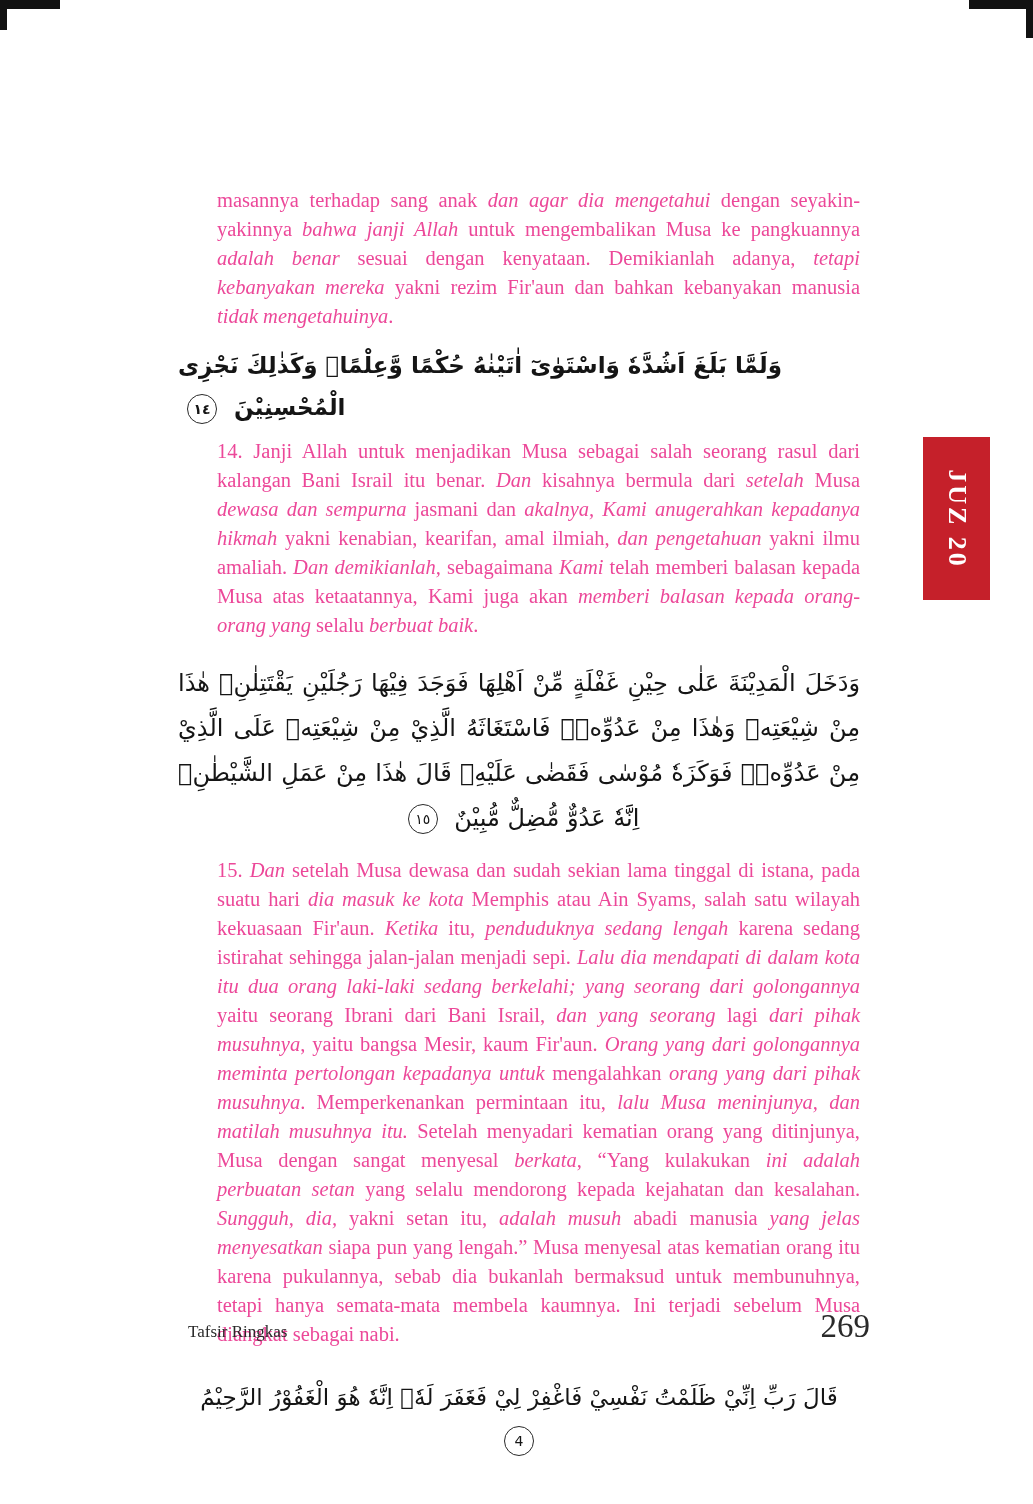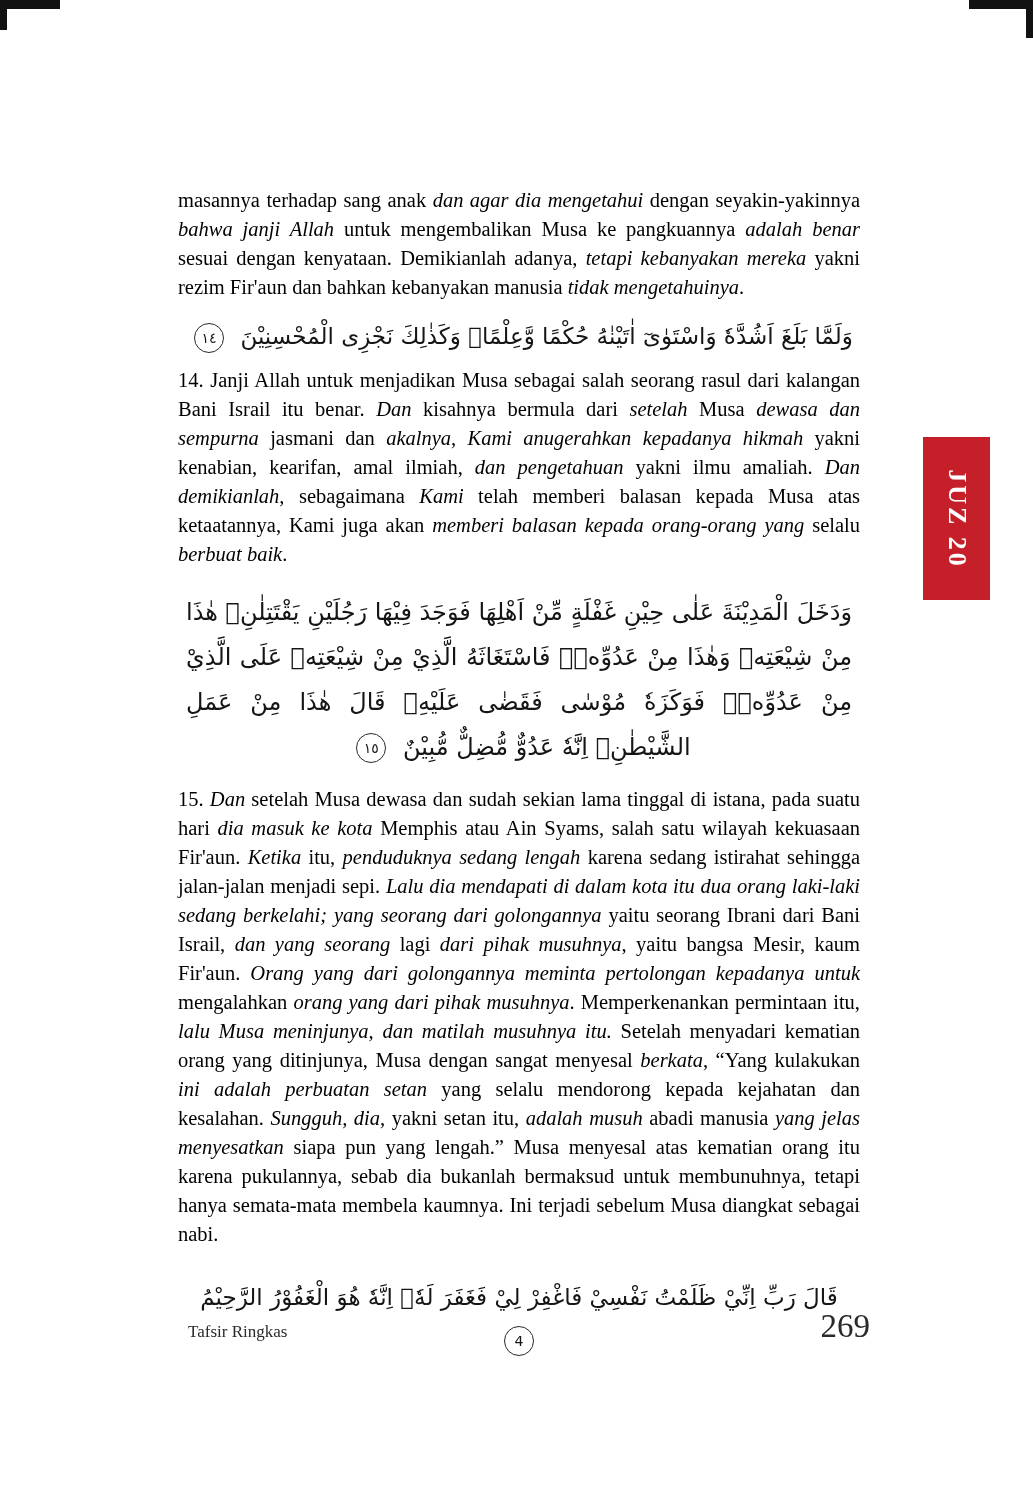--- a/index.html
+++ b/index.html
@@ -24,32 +24,33 @@
   .content {
     position:absolute;
     left:178px;
     top:186px;
     width:682px;
   }
   .para {
     font-size:20.5px;
     line-height:29px;
     text-align:justify;
-    color:#000000;
+    color:#ec4899;
+    margin-left:39px;
   }
   .para .it { font-style:italic; }
 
   .verse {
     direction:rtl;
     unicode-bidi:embed;
     font-family:"DejaVu Sans", sans-serif;
     color:#151515;
   }
-  .verse-14 { font-size:23px; line-height:42px; text-align:center; margin:13px 0 9px; }
-  .verse-15 { font-size:24px; line-height:45px; text-align:justify; text-align-last:center; margin:21px 8px 15px; }
+  .verse-14 { font-size:23px; line-height:42px; text-align:left; margin:13px 0 9px;font-weight:bold; }
+  .verse-15 { font-size:24px; line-height:45px; text-align:justify; text-align-last:center; margin:21px 0 15px; }
   .verse-16 { font-size:23px; line-height:42px; text-align:center; margin:27px 0 0; }
 
   .ayah {
     display:inline-flex;
     align-items:center;
     justify-content:center;
     width:30px;
     height:30px;
     border:1.5px solid #2a2a2a;
     border-radius:50%;

